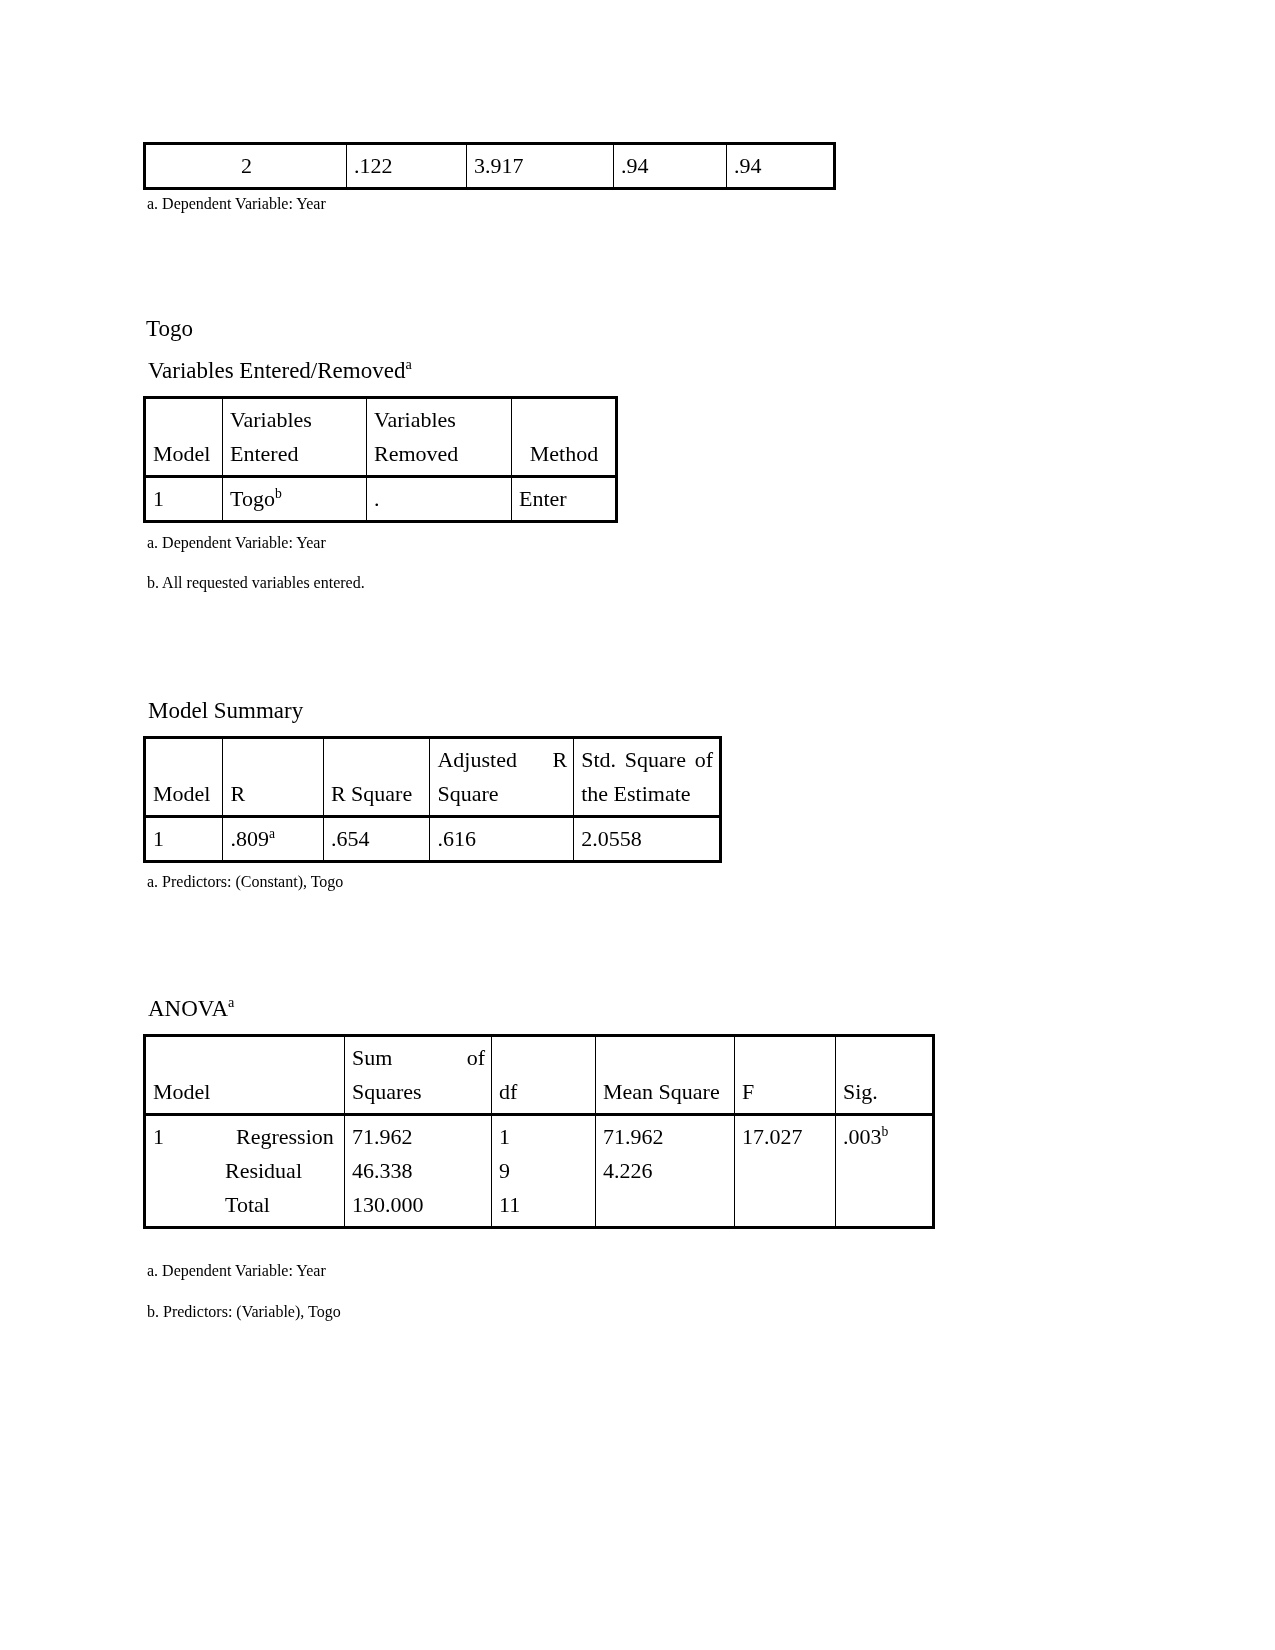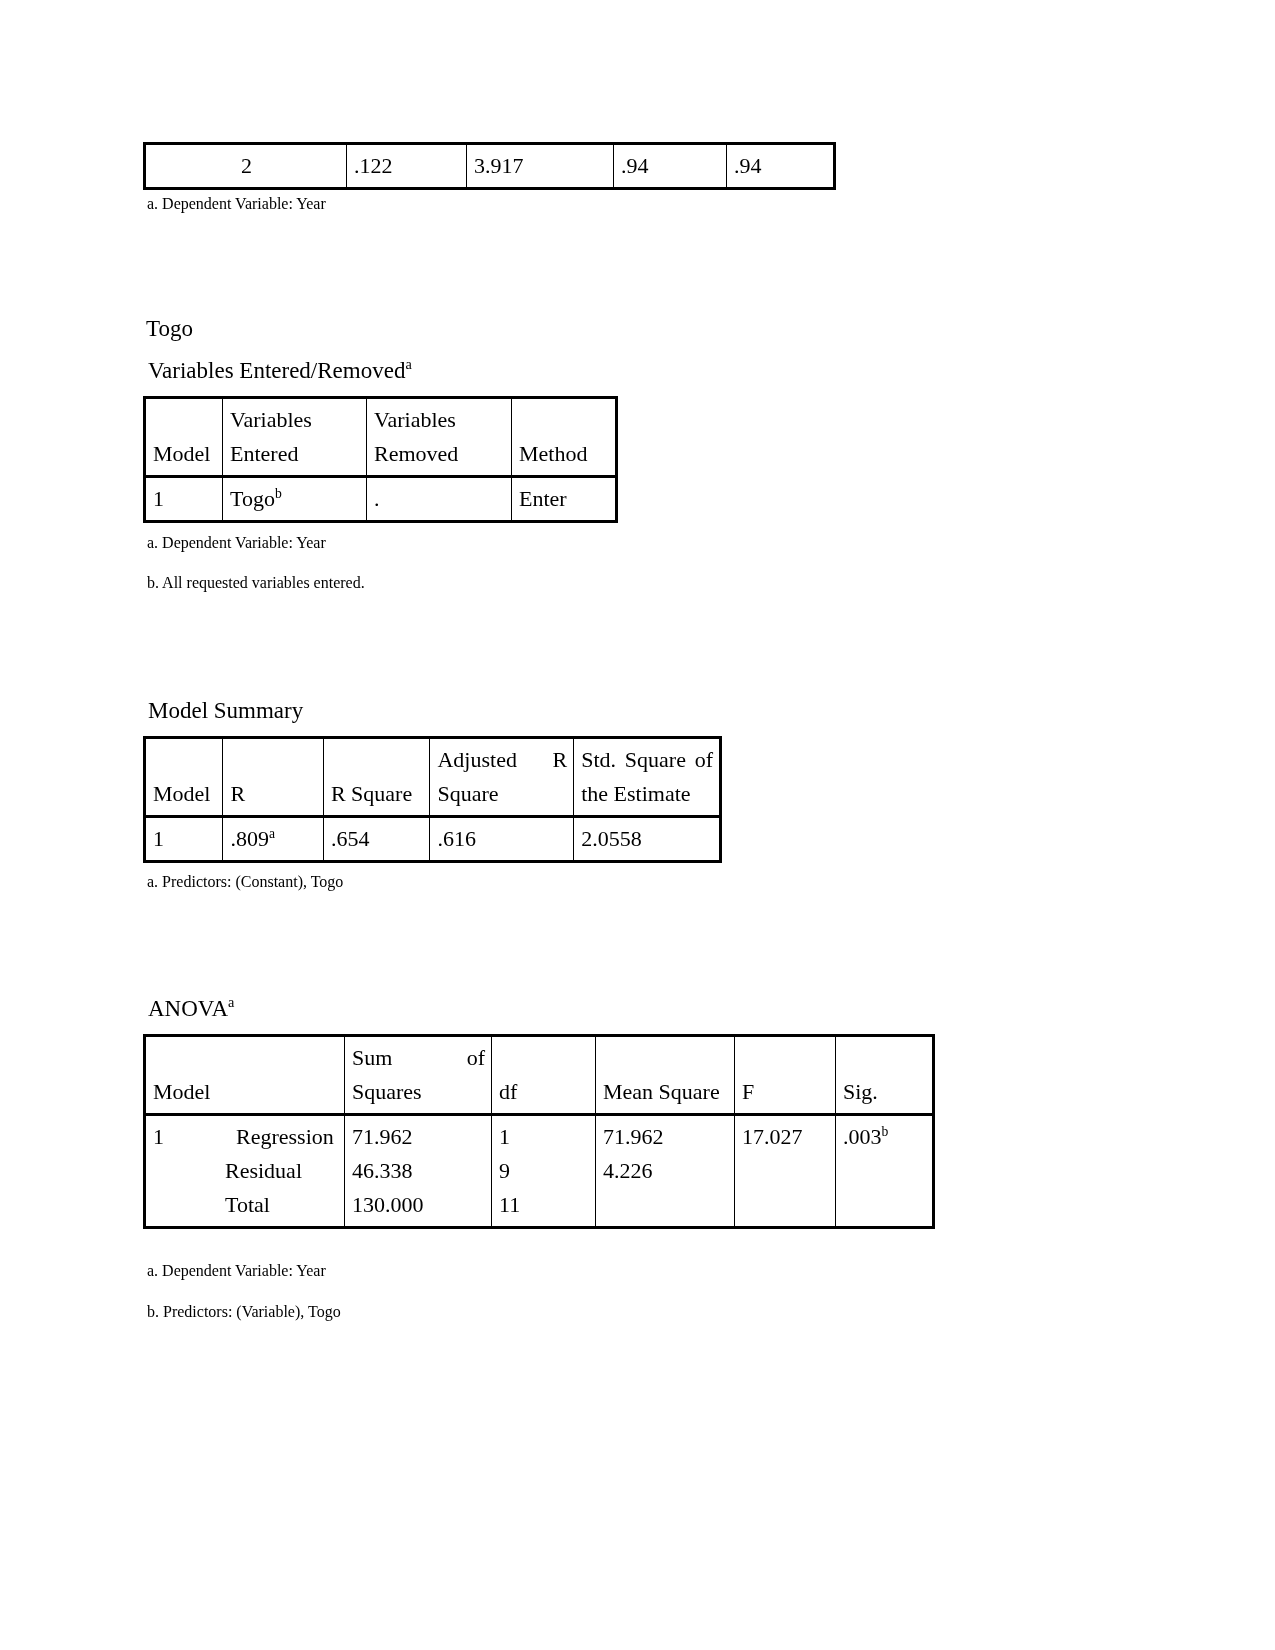--- a/index.html
+++ b/index.html
@@ -127,21 +127,21 @@
           <span class="line-l">Model</span>
         </td>
         <td>
           <span class="line-l">Variables</span>
           <span class="line-l">Entered</span>
         </td>
         <td>
           <span class="line-l">Variables</span>
           <span class="line-l">Removed</span>
         </td>
-        <td style="vertical-align:bottom;">
+        <td style="vertical-align:bottom;text-align:center;">
           <span class="line-l">Method</span>
         </td>
       </tr>
       <tr>
         <td>1</td>
         <td>
           <span>Togo</span><sup>b</sup>
         </td>
         <td>.</td>
         <td>Enter</td>

